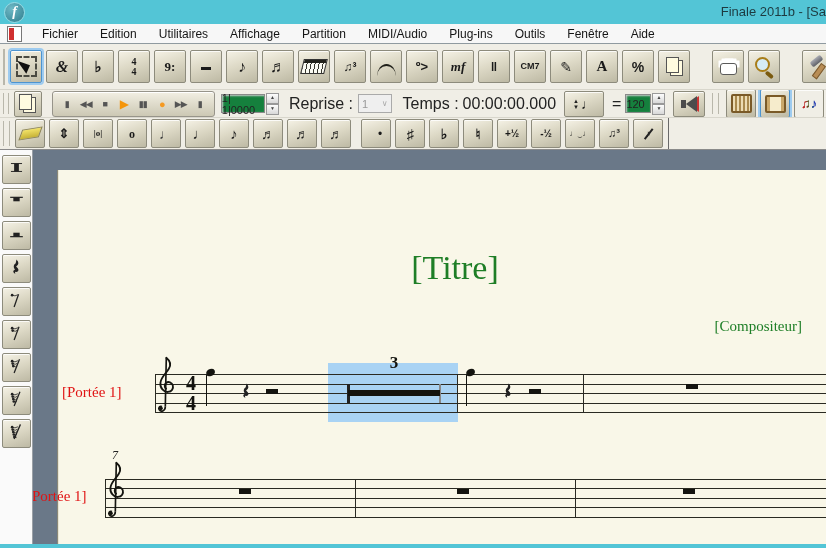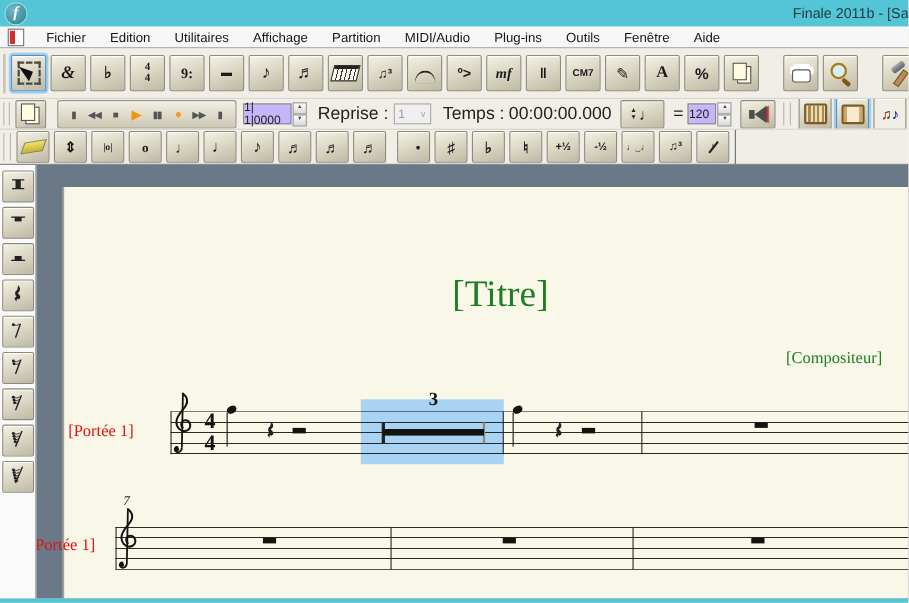--- a/index.html
+++ b/index.html
@@ -50,21 +50,21 @@
   .shape-speaker::before{content:"";width:5px;height:8px;background:#4c4c4c;}
   .shape-speaker::after{content:"";width:0;height:0;border:8px solid transparent;border-right:11px solid #4c4c4c;margin-left:-8px;filter:drop-shadow(2px 0 0 #c33);}
   .shape-scrollview::before{content:"";width:17px;height:15px;border:2px solid #7a5a28;border-radius:2px;background:repeating-linear-gradient(90deg,#ecdcb4 0 2px,#a8development 2px 3px),#e7d7ae;background:repeating-linear-gradient(90deg,#ecdcb4 0 2px,#a8894e 2px 4px);}
   .shape-pageview::before{content:"";width:17px;height:14px;border:2px solid #7a5a28;border-radius:2px;background:#f6eccc;box-shadow:inset 3px 0 0 #caa86a,inset -3px 0 0 #caa86a;}
   .multi{background:linear-gradient(90deg,#c02020 30%,#1f7a28 55%,#2030c0 80%);-webkit-background-clip:text;background-clip:text;color:transparent;font-weight:bold;}
   
   .transport{display:flex;align-items:center;gap:1px;height:24px;padding:0 5px;margin:0 6px 0 8px;border:1px solid #97948a;border-radius:3px;
     background:linear-gradient(#f2efe3,#ccc8b4);box-shadow:inset 0 1px 0 #fff;}
   .pbtn{width:18px;height:18px;display:flex;align-items:center;justify-content:center;font-size:9px;color:#555;letter-spacing:-1px;}
   .pbtn.play{color:#f5950a;font-size:12px;} .pbtn.rec{color:#f59a23;font-size:11px;}
-  .field{height:17px;background:#c4b5fd;border:1px solid #8a8a8a;box-shadow:inset 1px 1px 2px #ccc;font-size:11px;color:#222;display:flex;align-items:center;padding:0 0;}
+  .field{height:17px;background:#15803d;border:1px solid #8a8a8a;box-shadow:inset 1px 1px 2px #ccc;font-size:11px;color:#222;display:flex;align-items:center;padding:0 0;}
   .spinner{display:flex;flex-direction:column;margin-left:1px;}
   .spinner span{font-size:5px;line-height:6px;width:11px;height:9px;text-align:center;color:#444;border:1px solid #999;background:linear-gradient(#fdfdfd,#d8d8d8);}
   .lab{font-size:16px;color:#222;white-space:nowrap;}
   .combo{width:34px;height:17px;background:#efefef;border:1px solid #aaa;display:flex;align-items:center;justify-content:space-between;padding:0 3px;color:#999;font-size:11px;}
   .combo .chev{font-size:8px;color:#aaa;}
   .tempobtn{display:flex;align-items:center;gap:2px;padding:0 4px;height:24px;}
   .tempobtn .arr{display:flex;flex-direction:column;font-size:6px;line-height:6px;color:#222;}
   .tempobtn .note{font-size:14px;}
   .vline{position:absolute;left:668px;top:0;width:1px;height:100%;background:#6a6a6a;}
   

